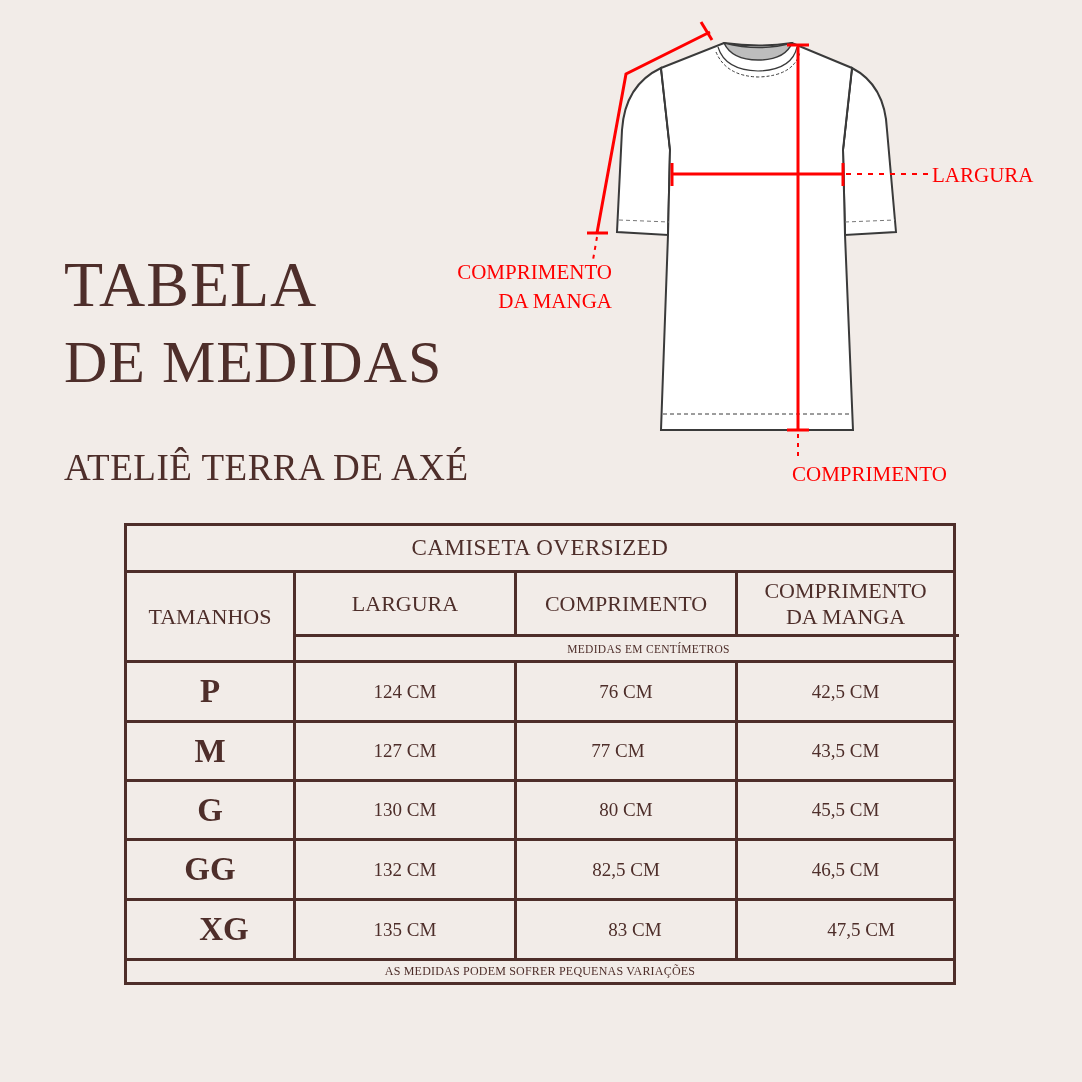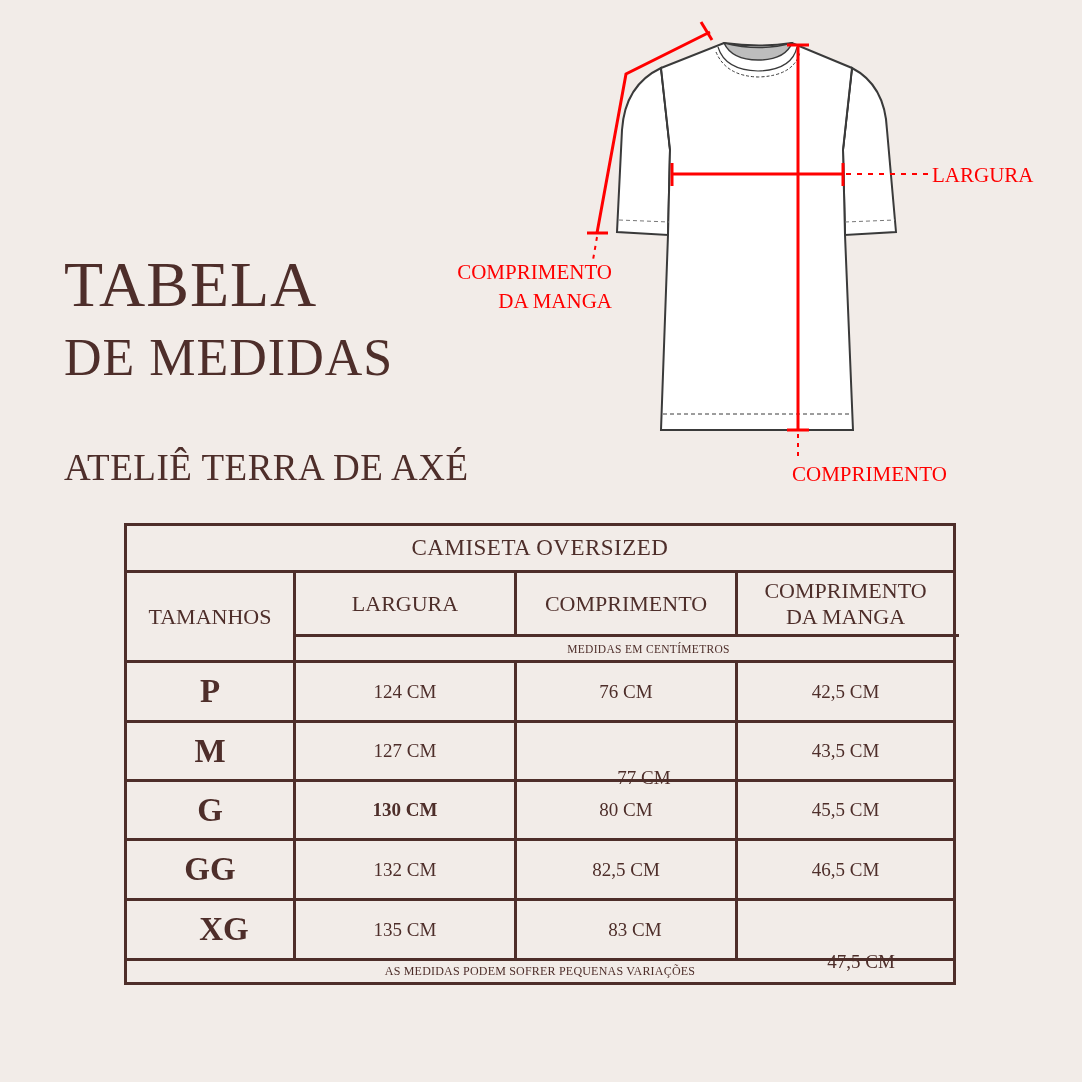--- a/index.html
+++ b/index.html
@@ -8,21 +8,21 @@
     background:#F2ECE8;
     font-family:"Liberation Serif","DejaVu Serif",serif;
     color:#4E2E2A;
   }
   .title-block { position:absolute; left:64px; top:248px; }
   .title-line {
     position:absolute; left:0; white-space:nowrap; letter-spacing:1px;
     font-weight:normal; color:#4E2E2A;
   }
   .t1 { top:0; font-size:64px; }
-  .t2 { top:80px; font-size:52px; }
+  .t2 { top:80px; font-size:60px; }
   .t3 { top:158px; font-size:37px; letter-spacing:0.5px;margin-top:40px; }
 
   .diagram { position:absolute; left:0; top:0; width:1082px; height:500px; }
   .red-label {
     position:absolute; color:#FF0000; font-size:21px; white-space:nowrap;
     line-height:29px;
   }
   .lbl-manga { left:420px; top:258px; text-align:right; width:192px; }
   .lbl-largura { left:932px; top:161px; }
   .lbl-comp { left:792px; top:460px; }
@@ -127,36 +127,36 @@
 
   <div>
     <div class="cell size-label" style="left:0; top:137px; width:166px; height:57px;">P</div>
     <div class="cell val" style="left:169px; top:137px; width:218px; height:57px;">124 CM</div>
     <div class="cell val" style="left:390px; top:137px; width:218px; height:57px;">76 CM</div>
     <div class="cell val" style="left:611px; top:137px; width:215px; height:57px;">42,5 CM</div>
   </div>
   <div>
     <div class="cell size-label" style="left:0; top:197px; width:166px; height:56px;">M</div>
     <div class="cell val" style="left:169px; top:197px; width:218px; height:56px;">127 CM</div>
-    <div class="cell val" style="left:408px; top:197px; width:218px; height:56px;margin-top:27px;">77 CM</div>
+    <div class="cell val" style="left:382px; top:197px; width:218px; height:56px;">77 CM</div>
     <div class="cell val" style="left:611px; top:197px; width:215px; height:56px;">43,5 CM</div>
   </div>
   <div>
     <div class="cell size-label" style="left:0; top:256px; width:166px; height:56px;">G</div>
-    <div class="cell val" style="left:169px; top:256px; width:218px; height:56px;font-weight:bold;">130 CM</div>
+    <div class="cell val" style="left:169px; top:256px; width:218px; height:56px;">130 CM</div>
     <div class="cell val" style="left:390px; top:256px; width:218px; height:56px;">80 CM</div>
     <div class="cell val" style="left:611px; top:256px; width:215px; height:56px;">45,5 CM</div>
   </div>
   <div>
     <div class="cell size-label" style="left:0; top:315px; width:166px; height:57px;">GG</div>
     <div class="cell val" style="left:169px; top:315px; width:218px; height:57px;">132 CM</div>
     <div class="cell val" style="left:390px; top:315px; width:218px; height:57px;">82,5 CM</div>
     <div class="cell val" style="left:611px; top:315px; width:215px; height:57px;">46,5 CM</div>
   </div>
   <div>
     <div class="cell size-label" style="left:0; top:375px; width:166px; height:57px;padding-left:28px;">XG</div>
     <div class="cell val" style="left:169px; top:375px; width:218px; height:57px;border-radius:20px;">135 CM</div>
     <div class="cell val" style="left:390px; top:375px; width:218px; height:57px;margin-left:9px;">83 CM</div>
-    <div class="cell val" style="left:611px; top:375px; width:246px; height:57px;margin-top:32px;">47,5 CM</div>
+    <div class="cell val" style="left:611px; top:375px; width:246px; height:57px;">47,5 CM</div>
   </div>
 
   <div class="cell footer-note" style="left:0; top:435px; width:826px; height:21px;">AS MEDIDAS PODEM SOFRER PEQUENAS VARIAÇÕES</div>
 </div>
 
 </body></html>

